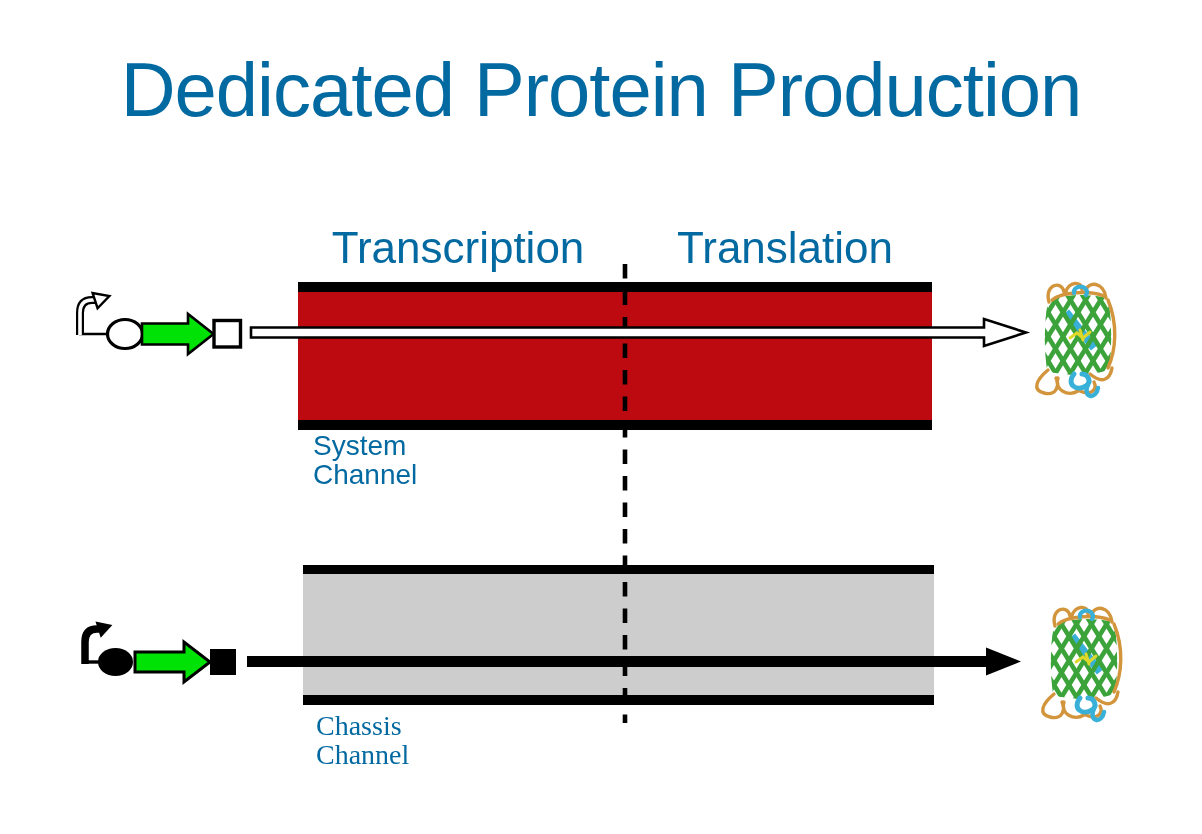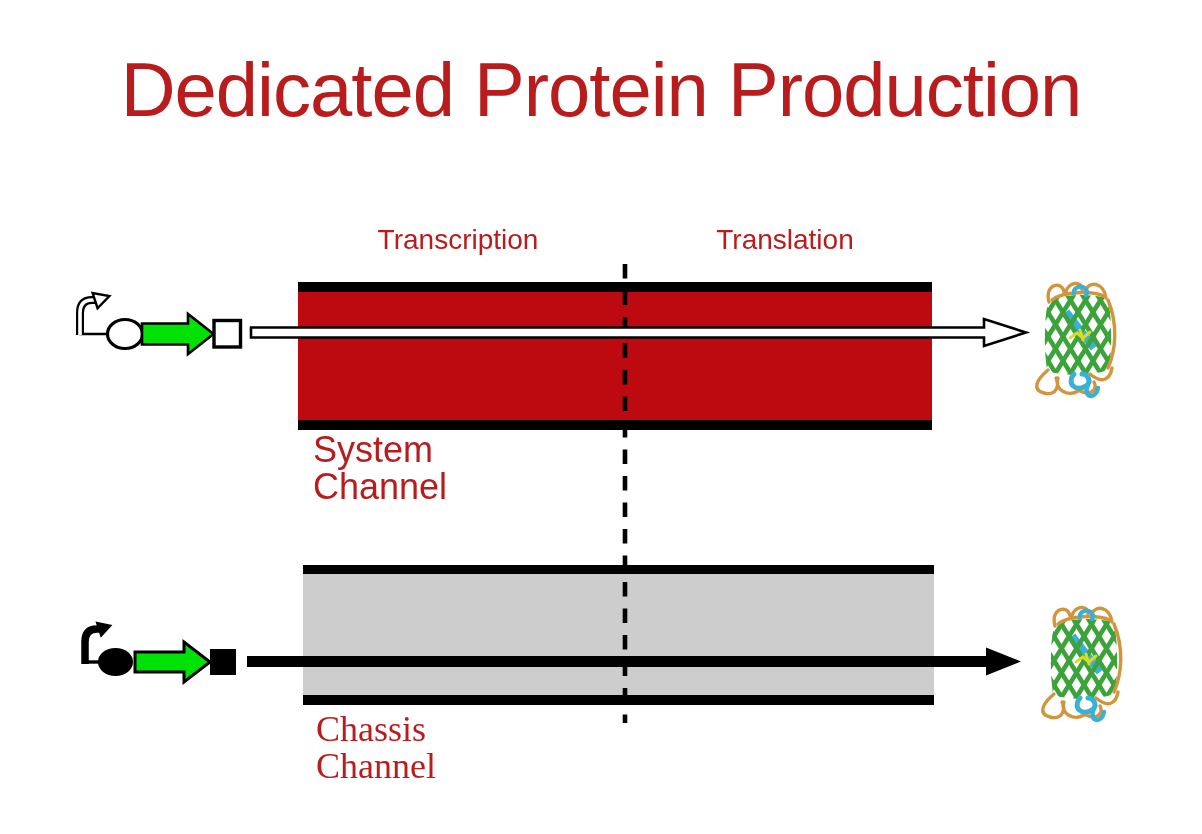--- a/index.html
+++ b/index.html
@@ -2,33 +2,33 @@
 <html><head>
 <meta charset="utf-8">
 <style>
   html,body{margin:0;padding:0;background:#ffffff;}
   .canvas{
     position:relative;
     width:1202px;height:834px;
     background:#ffffff;
     overflow:hidden;
     font-family:"Liberation Sans","DejaVu Sans",sans-serif;
-    color:#b91c1c;
+    color:#0369a1;
   }
   .title{
     position:absolute;left:0;right:0;top:52px;
     text-align:center;
     font-size:76px;line-height:1;
     letter-spacing:-1px;
     white-space:nowrap;
   }
   .phase-header{
     position:absolute;top:226px;
     transform:translateX(-50%);
-    font-size:28px;line-height:1;
+    font-size:44px;line-height:1;
     white-space:nowrap;
   }
   .phase-header.transcription{left:458px;}
   .phase-header.translation{left:785px;}
   .channel{
     position:absolute;
     box-sizing:border-box;
     border-top:10px solid #000;
     border-bottom:10px solid #000;
   }
@@ -36,21 +36,21 @@
     left:298px;top:282px;width:634px;height:148px;
     background:#bd0a11;
   }
   .channel.chassis{
     left:303px;top:565px;width:631px;height:140px;
     background:#cdcdcd;
     border-top-width:9px;
   }
   .channel-label{
     position:absolute;
-    font-size:36px;line-height:1.04;
+    font-size:28px;line-height:1.04;
     white-space:nowrap;
   }
   .channel-label.system{left:313px;top:431px;}
   .channel-label.chassis{left:316px;top:711px;font-family:Liberation Serif, serif;}
   svg.overlay{
     position:absolute;left:0;top:0;width:1202px;height:834px;
     pointer-events:none;
   }
 </style>
 </head>

